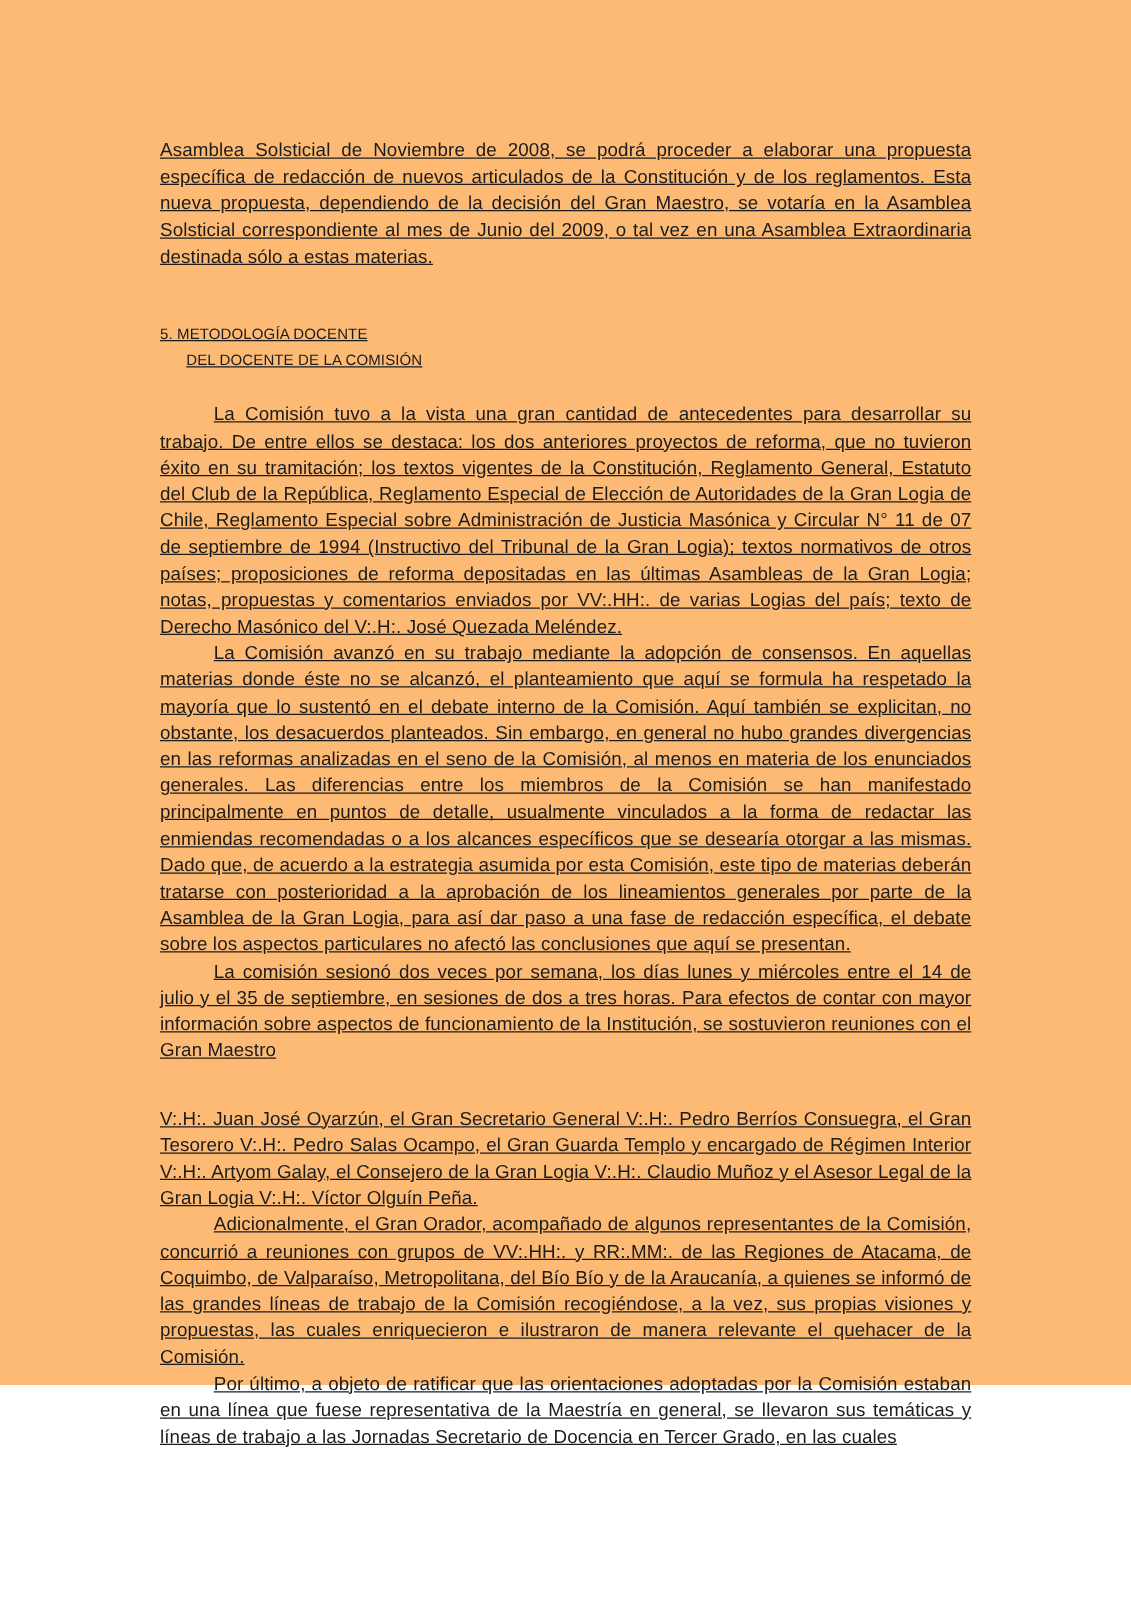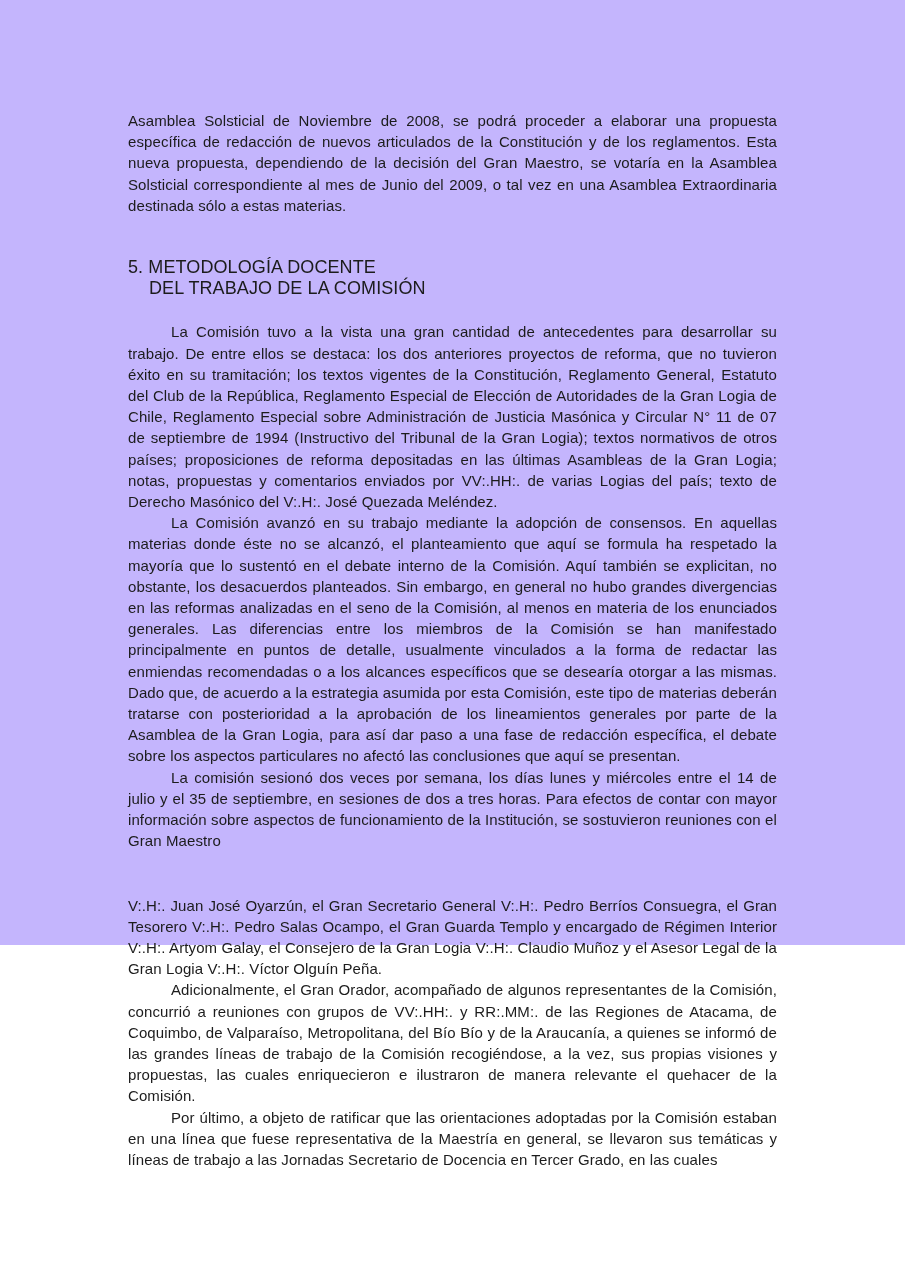--- a/index.html
+++ b/index.html
@@ -10,67 +10,68 @@
   body {
     width: 905px;
     height: 1280px;
     overflow: hidden;
     font-family: "Liberation Sans", "DejaVu Sans", sans-serif;
     color: #1c1c1c;
   }
   .page {
     position: relative;
     width: 905px;
-    height: 945px;
-    background: #c4b5fd;
+    height: 1108px;
+    background: #fdba74;
     box-sizing: border-box;
     padding: 110px 128px 0 128px;
+    text-decoration: underline;
   }
   .textblock {
     width: 649px;
     font-size: 15px;
     line-height: 21.2px;
     text-align: justify;
     letter-spacing: 0.1px;
   }
   p.para {
     margin: 0;
     padding: 0;
   }
   p.indent {
     text-indent: 43px;
   }
   .heading {
     margin: 41px 0 22px 0;
-    font-size: 18px;
+    font-size: 12px;
     line-height: 21.2px;
     font-weight: normal;
     text-align: left;
   }
   .heading .h-line {
     display: block;
   }
   .heading .h-line2 {
     padding-left: 21px;
   }
   p.after-gap {
-    margin-top: 43px;
+    margin-top: 33px;
   }
 </style>
 </head>
 <body>
 
 <div class="page">
   <div class="textblock">
 
     <p class="para">Asamblea Solsticial de Noviembre de 2008, se podrá proceder a elaborar una propuesta específica de redacción de nuevos articulados de la Constitución y de los reglamentos. Esta nueva propuesta, dependiendo de la decisión del Gran Maestro, se votaría en la Asamblea Solsticial correspondiente al mes de Junio del 2009, o tal vez en una Asamblea Extraordinaria destinada sólo a estas materias.</p>
 
     <h2 class="heading">
       <span class="h-line h-line1">5. METODOLOGÍA DOCENTE</span>
-      <span class="h-line h-line2">DEL TRABAJO DE LA COMISIÓN</span>
+      <span class="h-line h-line2">DEL DOCENTE DE LA COMISIÓN</span>
     </h2>
 
     <p class="para indent">La Comisión tuvo a la vista una gran cantidad de antecedentes para desarrollar su trabajo. De entre ellos se destaca: los dos anteriores proyectos de reforma, que no tuvieron éxito en su tramitación; los textos vigentes de la Constitución, Reglamento General, Estatuto del Club de la República, Reglamento Especial de Elección de Autoridades de la Gran Logia de Chile, Reglamento Especial sobre Administración de Justicia Masónica y Circular N° 11 de 07 de septiembre de 1994 (Instructivo del Tribunal de la Gran Logia); textos normativos de otros países; proposiciones de reforma depositadas en las últimas Asambleas de la Gran Logia; notas, propuestas y comentarios enviados por VV:.HH:. de varias Logias del país; texto de Derecho Masónico del V:.H:. José Quezada Meléndez.</p>
 
     <p class="para indent">La Comisión avanzó en su trabajo mediante la adopción de consensos. En aquellas materias donde éste no se alcanzó, el planteamiento que aquí se formula ha respetado la mayoría que lo sustentó en el debate interno de la Comisión. Aquí también se explicitan, no obstante, los desacuerdos planteados. Sin embargo, en general no hubo grandes divergencias en las reformas analizadas en el seno de la Comisión, al menos en materia de los enunciados generales. Las diferencias entre los miembros de la Comisión se han manifestado principalmente en puntos de detalle, usualmente vinculados a la forma de redactar las enmiendas recomendadas o a los alcances específicos que se desearía otorgar a las mismas. Dado que, de acuerdo a la estrategia asumida por esta Comisión, este tipo de materias deberán tratarse con posterioridad a la aprobación de los lineamientos generales por parte de la Asamblea de la Gran Logia, para así dar paso a una fase de redacción específica, el debate sobre los aspectos particulares no afectó las conclusiones que aquí se presentan.</p>
 
     <p class="para indent">La comisión sesionó dos veces por semana, los días lunes y miércoles entre el 14 de julio y el 35 de septiembre, en sesiones de dos a tres horas. Para efectos de contar con mayor información sobre aspectos de funcionamiento de la Institución, se sostuvieron reuniones con el Gran Maestro</p>
 
     <p class="para after-gap">V:.H:. Juan José Oyarzún, el Gran Secretario General V:.H:. Pedro Berríos Consuegra, el Gran Tesorero V:.H:. Pedro Salas Ocampo, el Gran Guarda Templo y encargado de Régimen Interior V:.H:. Artyom Galay, el Consejero de la Gran Logia V:.H:. Claudio Muñoz y el Asesor Legal de la Gran Logia V:.H:. Víctor Olguín Peña.</p>
 

